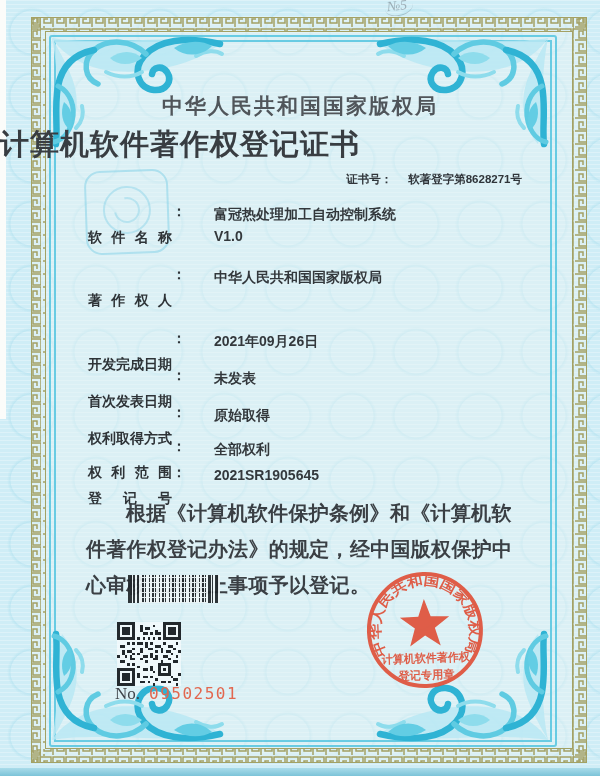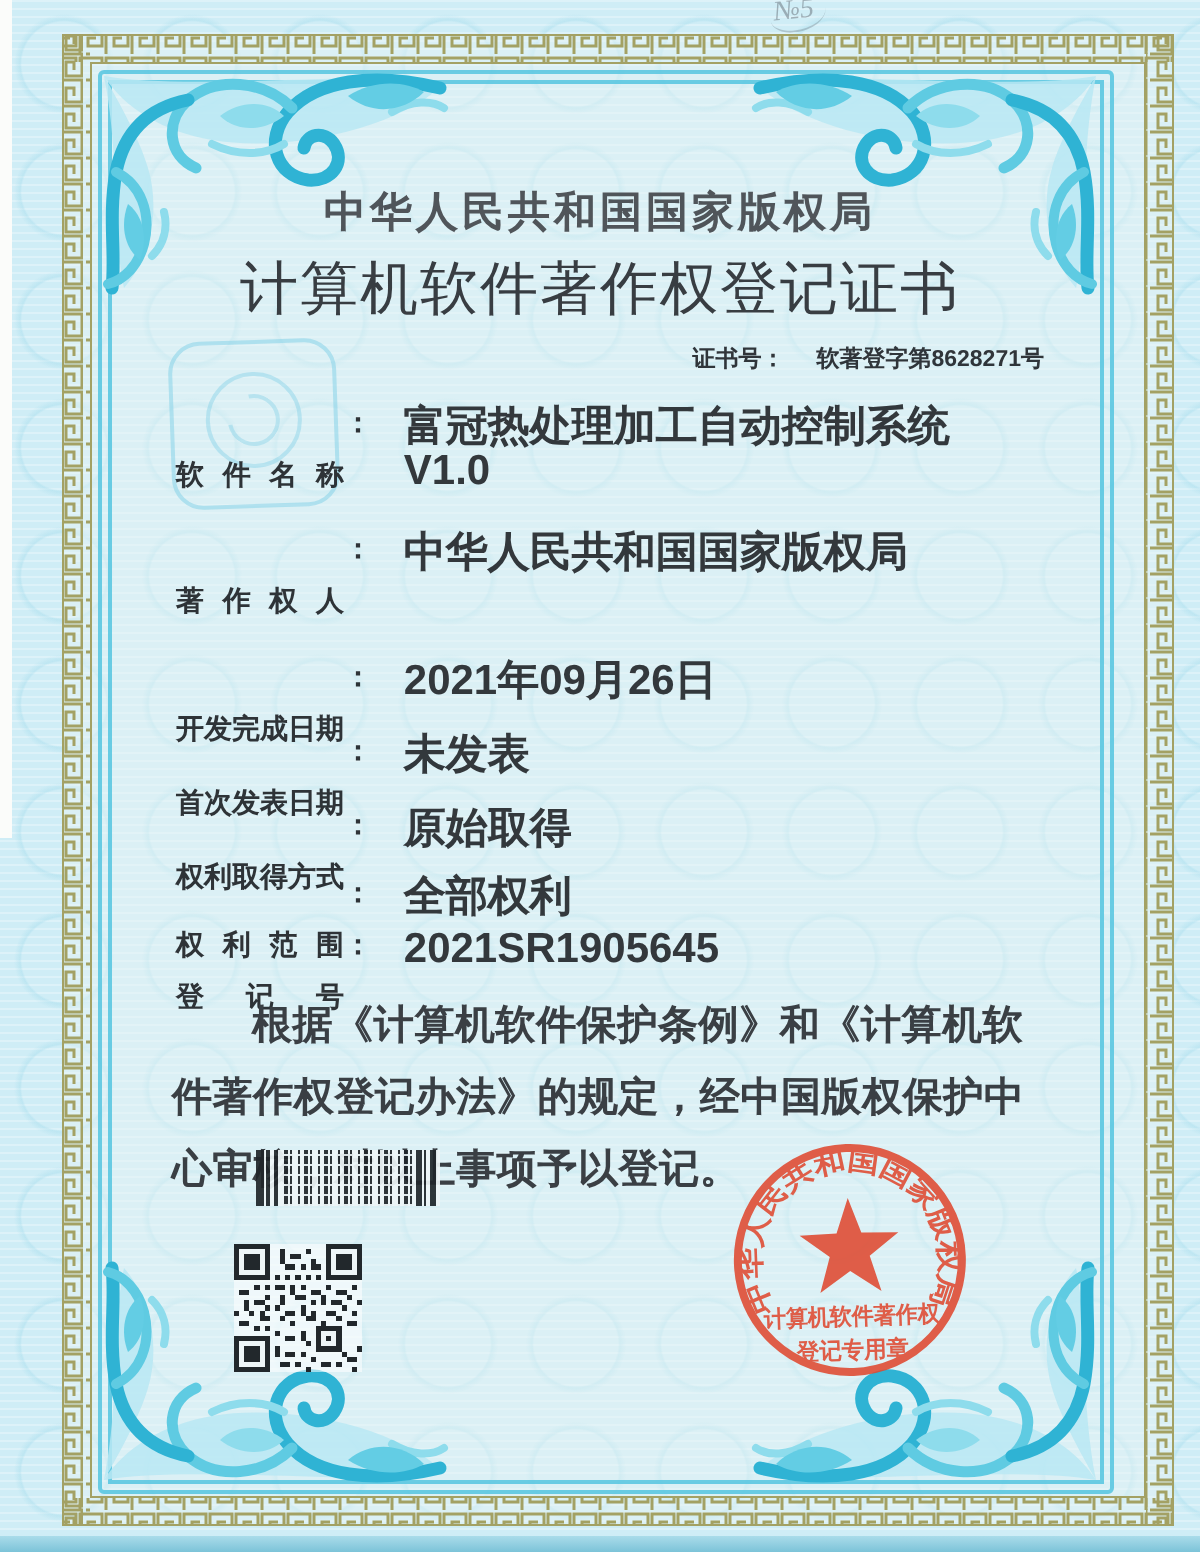--- a/index.html
+++ b/index.html
@@ -17,28 +17,28 @@
   .orn{position:absolute;width:180px;height:120px;}
   .orn.tl{left:46px;top:32px;}
   .orn.tr{right:46px;top:32px;transform:scaleX(-1);}
   .orn.bl{left:46px;bottom:30px;transform:scaleY(-1);}
   .orn.br{right:46px;bottom:30px;transform:scale(-1,-1);}
   .emboss{position:absolute;left:85px;top:170px;width:80px;height:80px;border:2px solid rgba(125,206,229,0.65);border-radius:16px;opacity:.75;transform:rotate(-2deg);}
   .emboss::before{content:"";position:absolute;left:16px;top:14px;width:44px;height:44px;border:2px solid rgba(125,206,229,0.55);border-radius:50%;}
   .emboss::after{content:"";position:absolute;left:27px;top:25px;width:22px;height:22px;border:2px solid rgba(125,206,229,0.5);border-left-color:transparent;border-radius:50%;transform:rotate(35deg);}
   .authority{position:absolute;left:0;top:92px;width:100%;text-align:center;
     font-family:"Liberation Serif","DejaVu Serif",serif;font-weight:bold;font-size:21px;letter-spacing:2px;color:#50555a;}
-  .heading{position:absolute;left:0;top:125px;width:100%;text-align:center;
-    font-family:"Liberation Serif","DejaVu Serif",serif;font-weight:normal;font-size:29px;letter-spacing:1px;color:#383d42;}
+  .heading{position:absolute;left:0;top:125px;width:100%;text-align:left;
+    font-family:"Liberation Serif","DejaVu Serif",serif;font-weight:bold;font-size:29px;letter-spacing:1px;color:#383d42;}
   .certno{position:absolute;right:78px;top:172px;font-size:11.5px;font-weight:bold;color:#30353a;}
   .certno .val{margin-left:16px;}
   .frow{position:absolute;left:88px;font-size:14px;font-weight:bold;color:#2e3337;white-space:nowrap;}
   .flabel{display:inline-block;width:84px;text-align:justify;text-align-last:justify;vertical-align:top;margin-top:26px;}
   .fcolon{display:inline-block;vertical-align:top;}
-  .fvalue{display:inline-block;margin-left:12px;font-size:21px;color:#33383c;vertical-align:top;line-height:22px;}
+  .fvalue{display:inline-block;margin-left:24px;font-size:14px;color:#33383c;vertical-align:top;line-height:22px;}
   .statement{position:absolute;left:86px;top:495px;width:438px;font-size:20px;font-weight:700;color:#3a3f44;line-height:36px;letter-spacing:0.3px;text-indent:2em;}
   .barcode{position:absolute;left:128px;top:575px;width:92px;height:28px;display:flex;opacity:.92;}
   .bc-start{width:14px;background:repeating-linear-gradient(90deg,#20262a 0 4px,#eef6f8 4px 5px,#20262a 5px 7px,#eef6f8 7px 9px,#20262a 9px 11px,#eef6f8 11px 14px);}
   .bc-mid{flex:1;background:
     repeating-linear-gradient(0deg, rgba(238,246,248,0.95) 0 1px, rgba(0,0,0,0) 1px 5px),
     repeating-linear-gradient(90deg,#20262a 0 2px,#eef6f8 2px 3px,#20262a 3px 4px,#eef6f8 4px 7px,#20262a 7px 8px,#eef6f8 8px 10px);}
   .bc-end{width:12px;background:repeating-linear-gradient(90deg,#20262a 0 3px,#eef6f8 3px 4px,#20262a 4px 5px,#eef6f8 5px 7px,#20262a 7px 10px,#eef6f8 10px 12px);}
   .qr{position:absolute;left:117px;top:622px;width:64px;height:64px;}
   .serial{position:absolute;left:115px;top:684px;white-space:nowrap;}
   .serial .pfx{font-family:"Liberation Serif","DejaVu Serif",serif;font-size:17px;color:#3f444a;}
@@ -236,20 +236,23 @@
         <rect x="12" y="23" width="1" height="1"></rect>
         <rect x="14" y="24" width="1" height="1"></rect>
         <rect x="17" y="23" width="2" height="1"></rect>
         <rect x="20" y="23" width="1" height="1"></rect>
         <rect x="23" y="24" width="1" height="1"></rect>
         <rect x="21" y="21" width="1" height="1"></rect>
         <rect x="24" y="20" width="1" height="1"></rect>
     </g>
   </svg>
 
+  <div class="serial">
+    <span class="pfx">No.</span><span class="num">09502501</span>
+  </div>
 
   <svg class="seal" viewBox="0 0 130 130">
     <g opacity="0.93">
       <circle cx="65" cy="63" r="56" fill="none" stroke="#df4a31" stroke-width="4"></circle>
       <polygon points="65,32 71.2,49.5 89.7,50 75,61.2 80.3,79 65,68.5 49.7,79 55,61.2 40.3,50 58.8,49.5" fill="#df4a31"></polygon>
       <defs>
           <path id="sealArc" d="M 26,85.5 A 45,45 0 1 1 104,85.5" fill="none"></path>
         </defs>
       <text font-size="13.5" font-weight="bold" fill="#df4a31" font-family="Liberation Sans, DejaVu Sans, sans-serif">
         <textPath href="#sealArc" startOffset="50%" text-anchor="middle" textLength="188" lengthAdjust="spacingAndGlyphs">中华人民共和国国家版权局</textPath>

